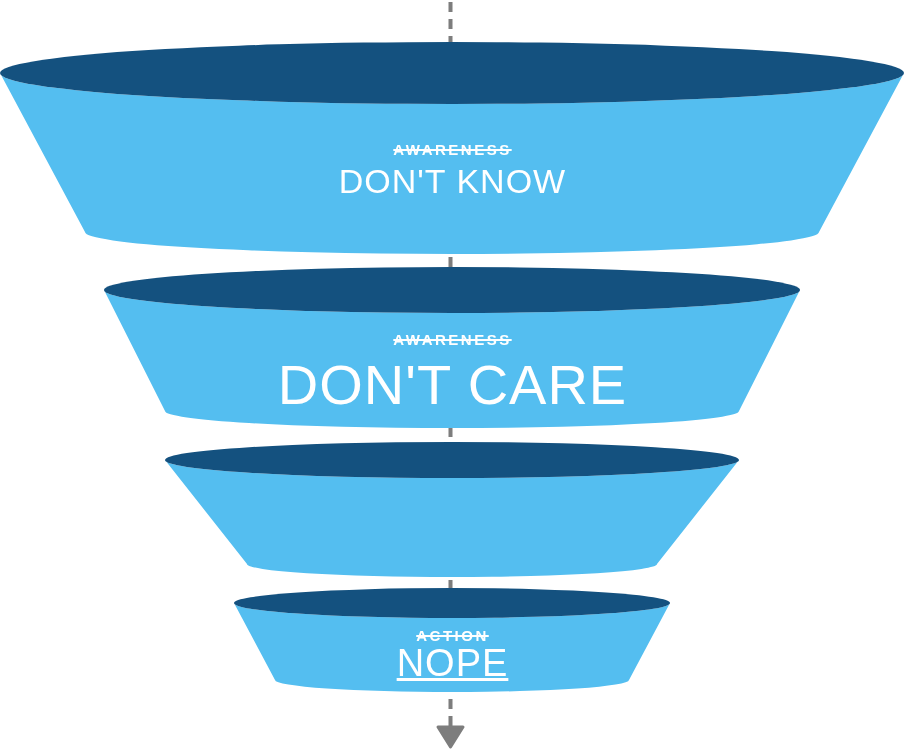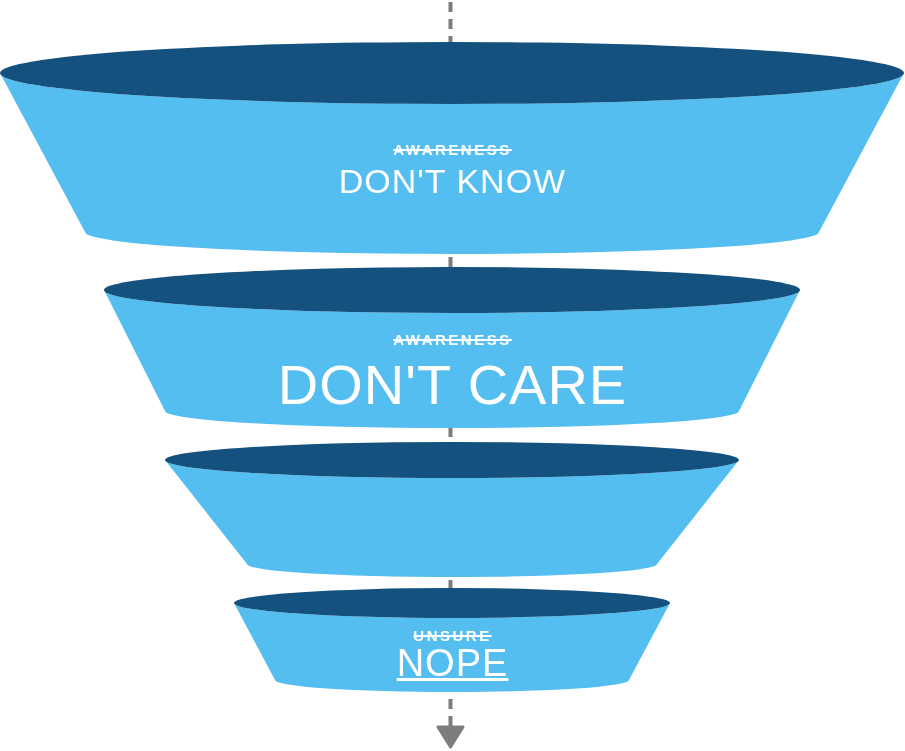--- a/index.html
+++ b/index.html
@@ -76,17 +76,17 @@
     <div class="stage-title" style="font-size:34px;margin-top:7px;">DON'T KNOW</div>
   </div>
 
   <div class="stage-text" style="top:332px;">
     <div class="stage-label">AWARENESS</div>
     <div class="stage-title" style="font-size:56px;margin-top:10px;">DON'T CARE</div>
   </div>
 
 
   <div class="stage-text" style="top:628px;">
-    <div class="stage-label">UNSURE</div>
+    <div class="stage-label">ACTION</div>
     <div class="stage-title" style="font-size:38px;margin-top:1px;text-decoration:underline;">NOPE</div>
   </div>
 
 </div>
 
 </body></html>

